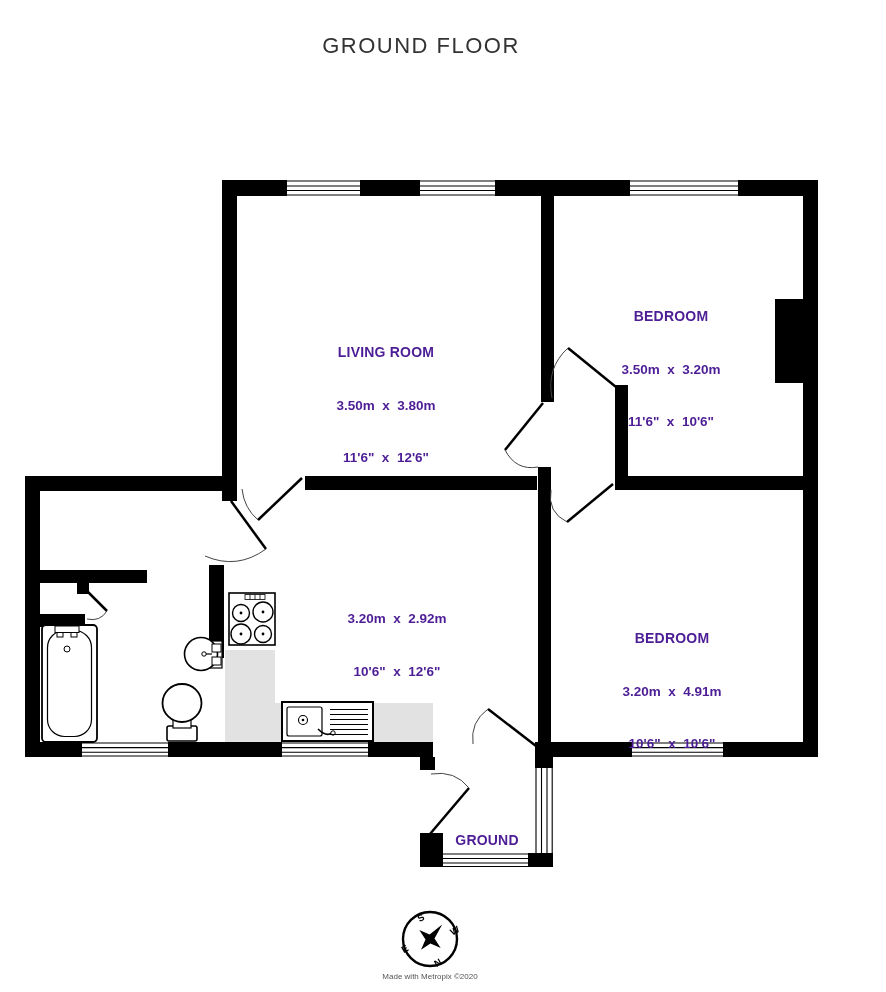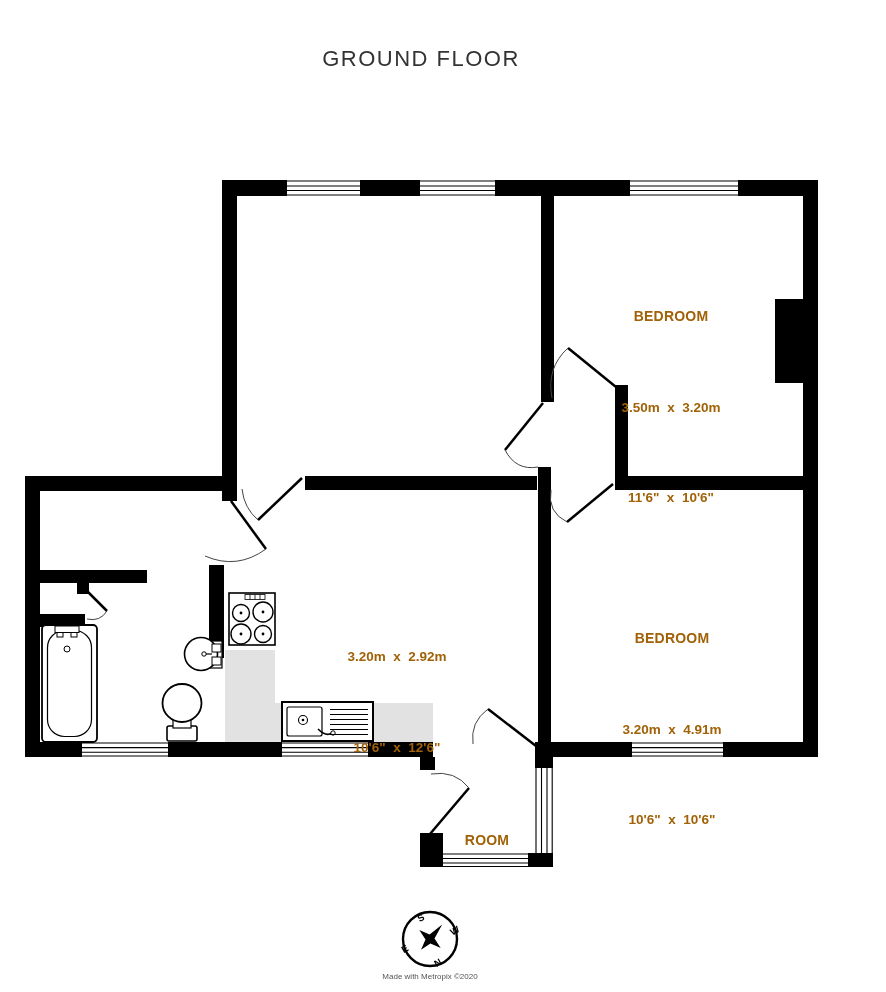--- a/index.html
+++ b/index.html
@@ -3,28 +3,28 @@
 <meta charset="utf-8">
 <style>
   html,body{margin:0;padding:0;background:#fff;}
   .screen{
     position:relative;width:886px;height:992px;background:#fff;overflow:hidden;
     font-family:"Liberation Sans", sans-serif;
   }
   .plan-svg{position:absolute;left:0;top:0;}
   .page-title{
     position:absolute;transform:translateX(-50%);
-    font-size:22px;font-weight:400;letter-spacing:1.5px;color:#333;white-space:pre;margin-top:13px;
+    font-size:22px;font-weight:400;letter-spacing:1.5px;color:#333;white-space:pre;
   }
   .room-label{
     position:absolute;transform:translateX(-50%);
-    text-align:center;font-weight:bold;color:#a16207;line-height:17.5px;white-space:pre;
+    text-align:center;font-weight:bold;color:#4c1d95;line-height:17.5px;white-space:pre;
   }
   .room-name{font-size:14px;letter-spacing:.2px;}
-  .room-dims{font-size:13.5px;margin-top:38px;}
+  .room-dims{font-size:13.5px;}
   .credit{
     position:absolute;transform:translateX(-50%);
     font-size:8px;color:#555;white-space:pre;
   }
 </style>
 </head>
 <body>
 
 <div class="screen">
 
@@ -172,37 +172,42 @@
       <path d="M442.2,924.4 L429.6,934.5 L419.3,930 L425.5,939.4 L421,949.7 L430.4,943.5 L440.7,948 L434.5,938.6 Z" fill="#000"></path>
       <g font-size="9.5" font-weight="bold" fill="#000" text-anchor="middle" font-family="Liberation Sans, sans-serif">
         <text x="421" y="921" transform="rotate(-30 421 918)">S</text>
         <text x="455" y="934" transform="rotate(-30 455 931)">W</text>
         <text x="438" y="966" transform="rotate(-30 438 963)">N</text>
         <text x="405" y="952" transform="rotate(-30 405 949)">E</text>
       </g>
     </g>
   </svg>
 
+  <div class="room-label" style="left:386px;top:309px;">
+    <div class="room-name">LIVING ROOM</div>
+    <div class="room-dims">3.50m  x  3.80m</div>
+    <div class="room-dims">11'6"  x  12'6"</div>
+  </div>
 
   <div class="room-label" style="left:671px;top:273px;">
     <div class="room-name">BEDROOM</div>
     <div class="room-dims">3.50m  x  3.20m</div>
     <div class="room-dims">11'6"  x  10'6"</div>
   </div>
 
   <div class="room-label" style="left:397px;top:575px;">
     <div class="room-dims">3.20m  x  2.92m</div>
     <div class="room-dims">10'6"  x  12'6"</div>
   </div>
 
   <div class="room-label" style="left:672px;top:595px;">
     <div class="room-name">BEDROOM</div>
     <div class="room-dims">3.20m  x  4.91m</div>
     <div class="room-dims">10'6"  x  10'6"</div>
   </div>
 
   <div class="room-label" style="left:487px;top:797px;">
-    <div class="room-name">ROOM</div>
+    <div class="room-name">GROUND</div>
   </div>
 
   <div class="credit" style="left:430px;top:972px;">Made with Metropix ©2020</div>
 
 </div>
 
 </body></html>

